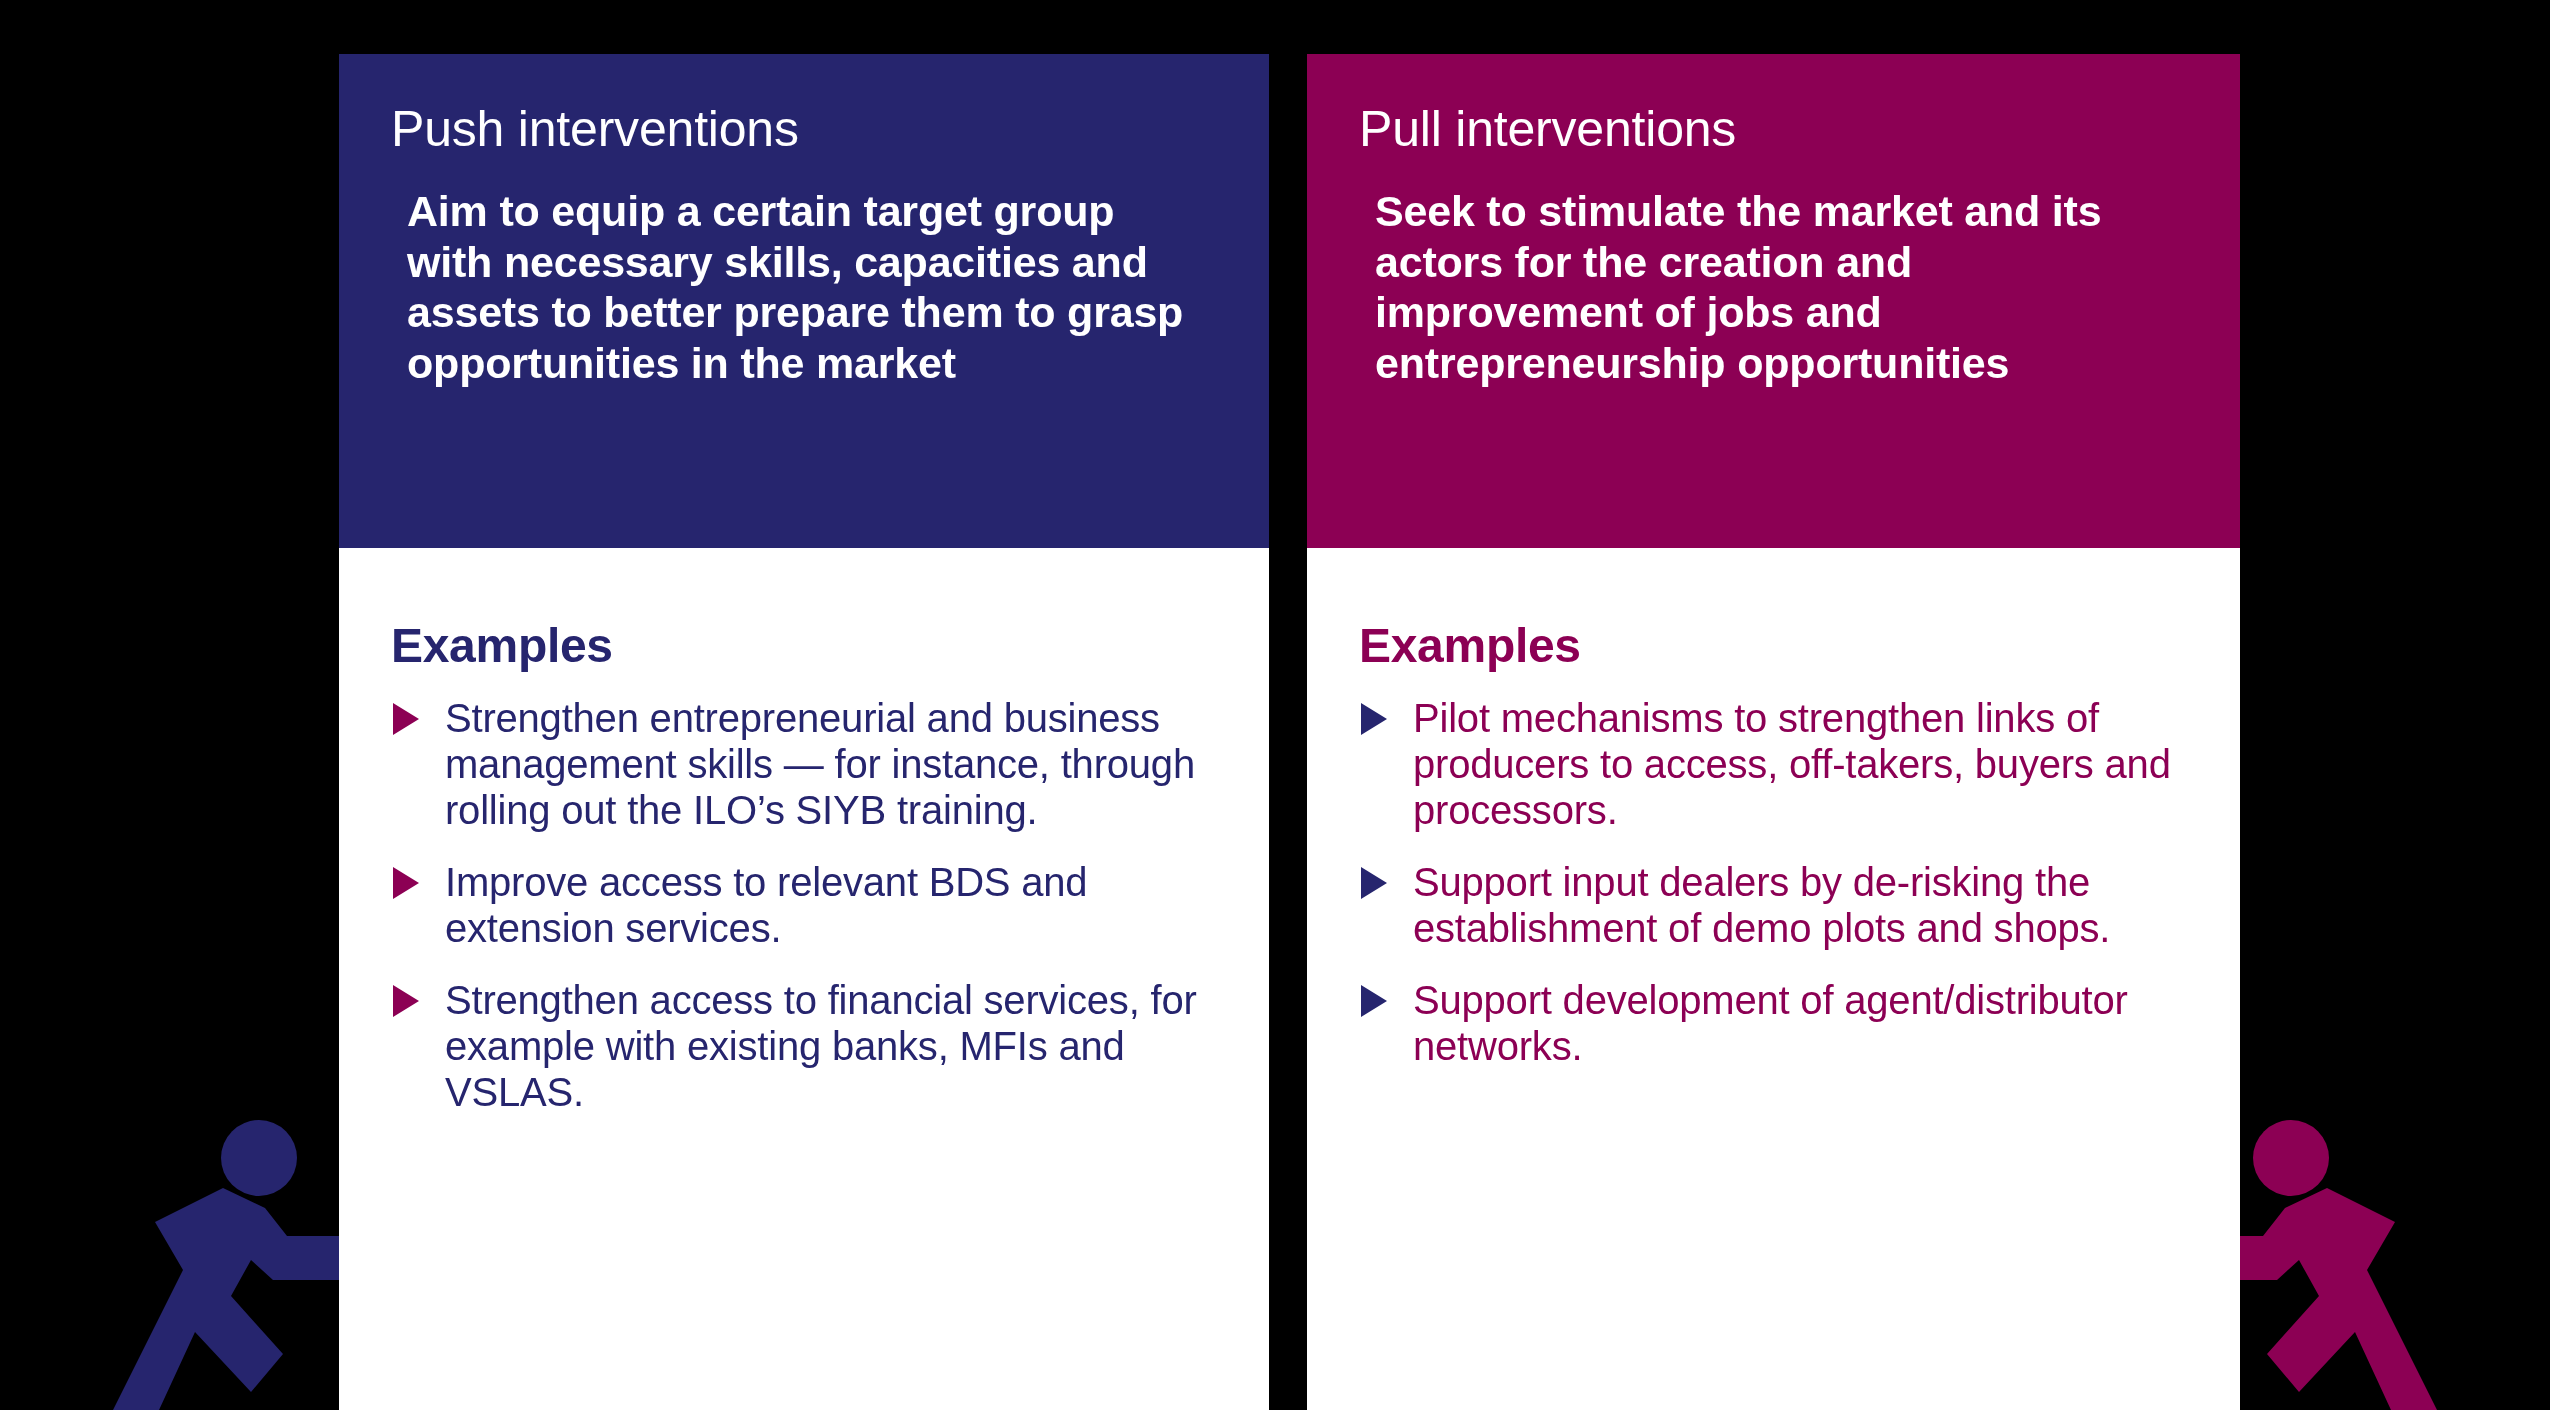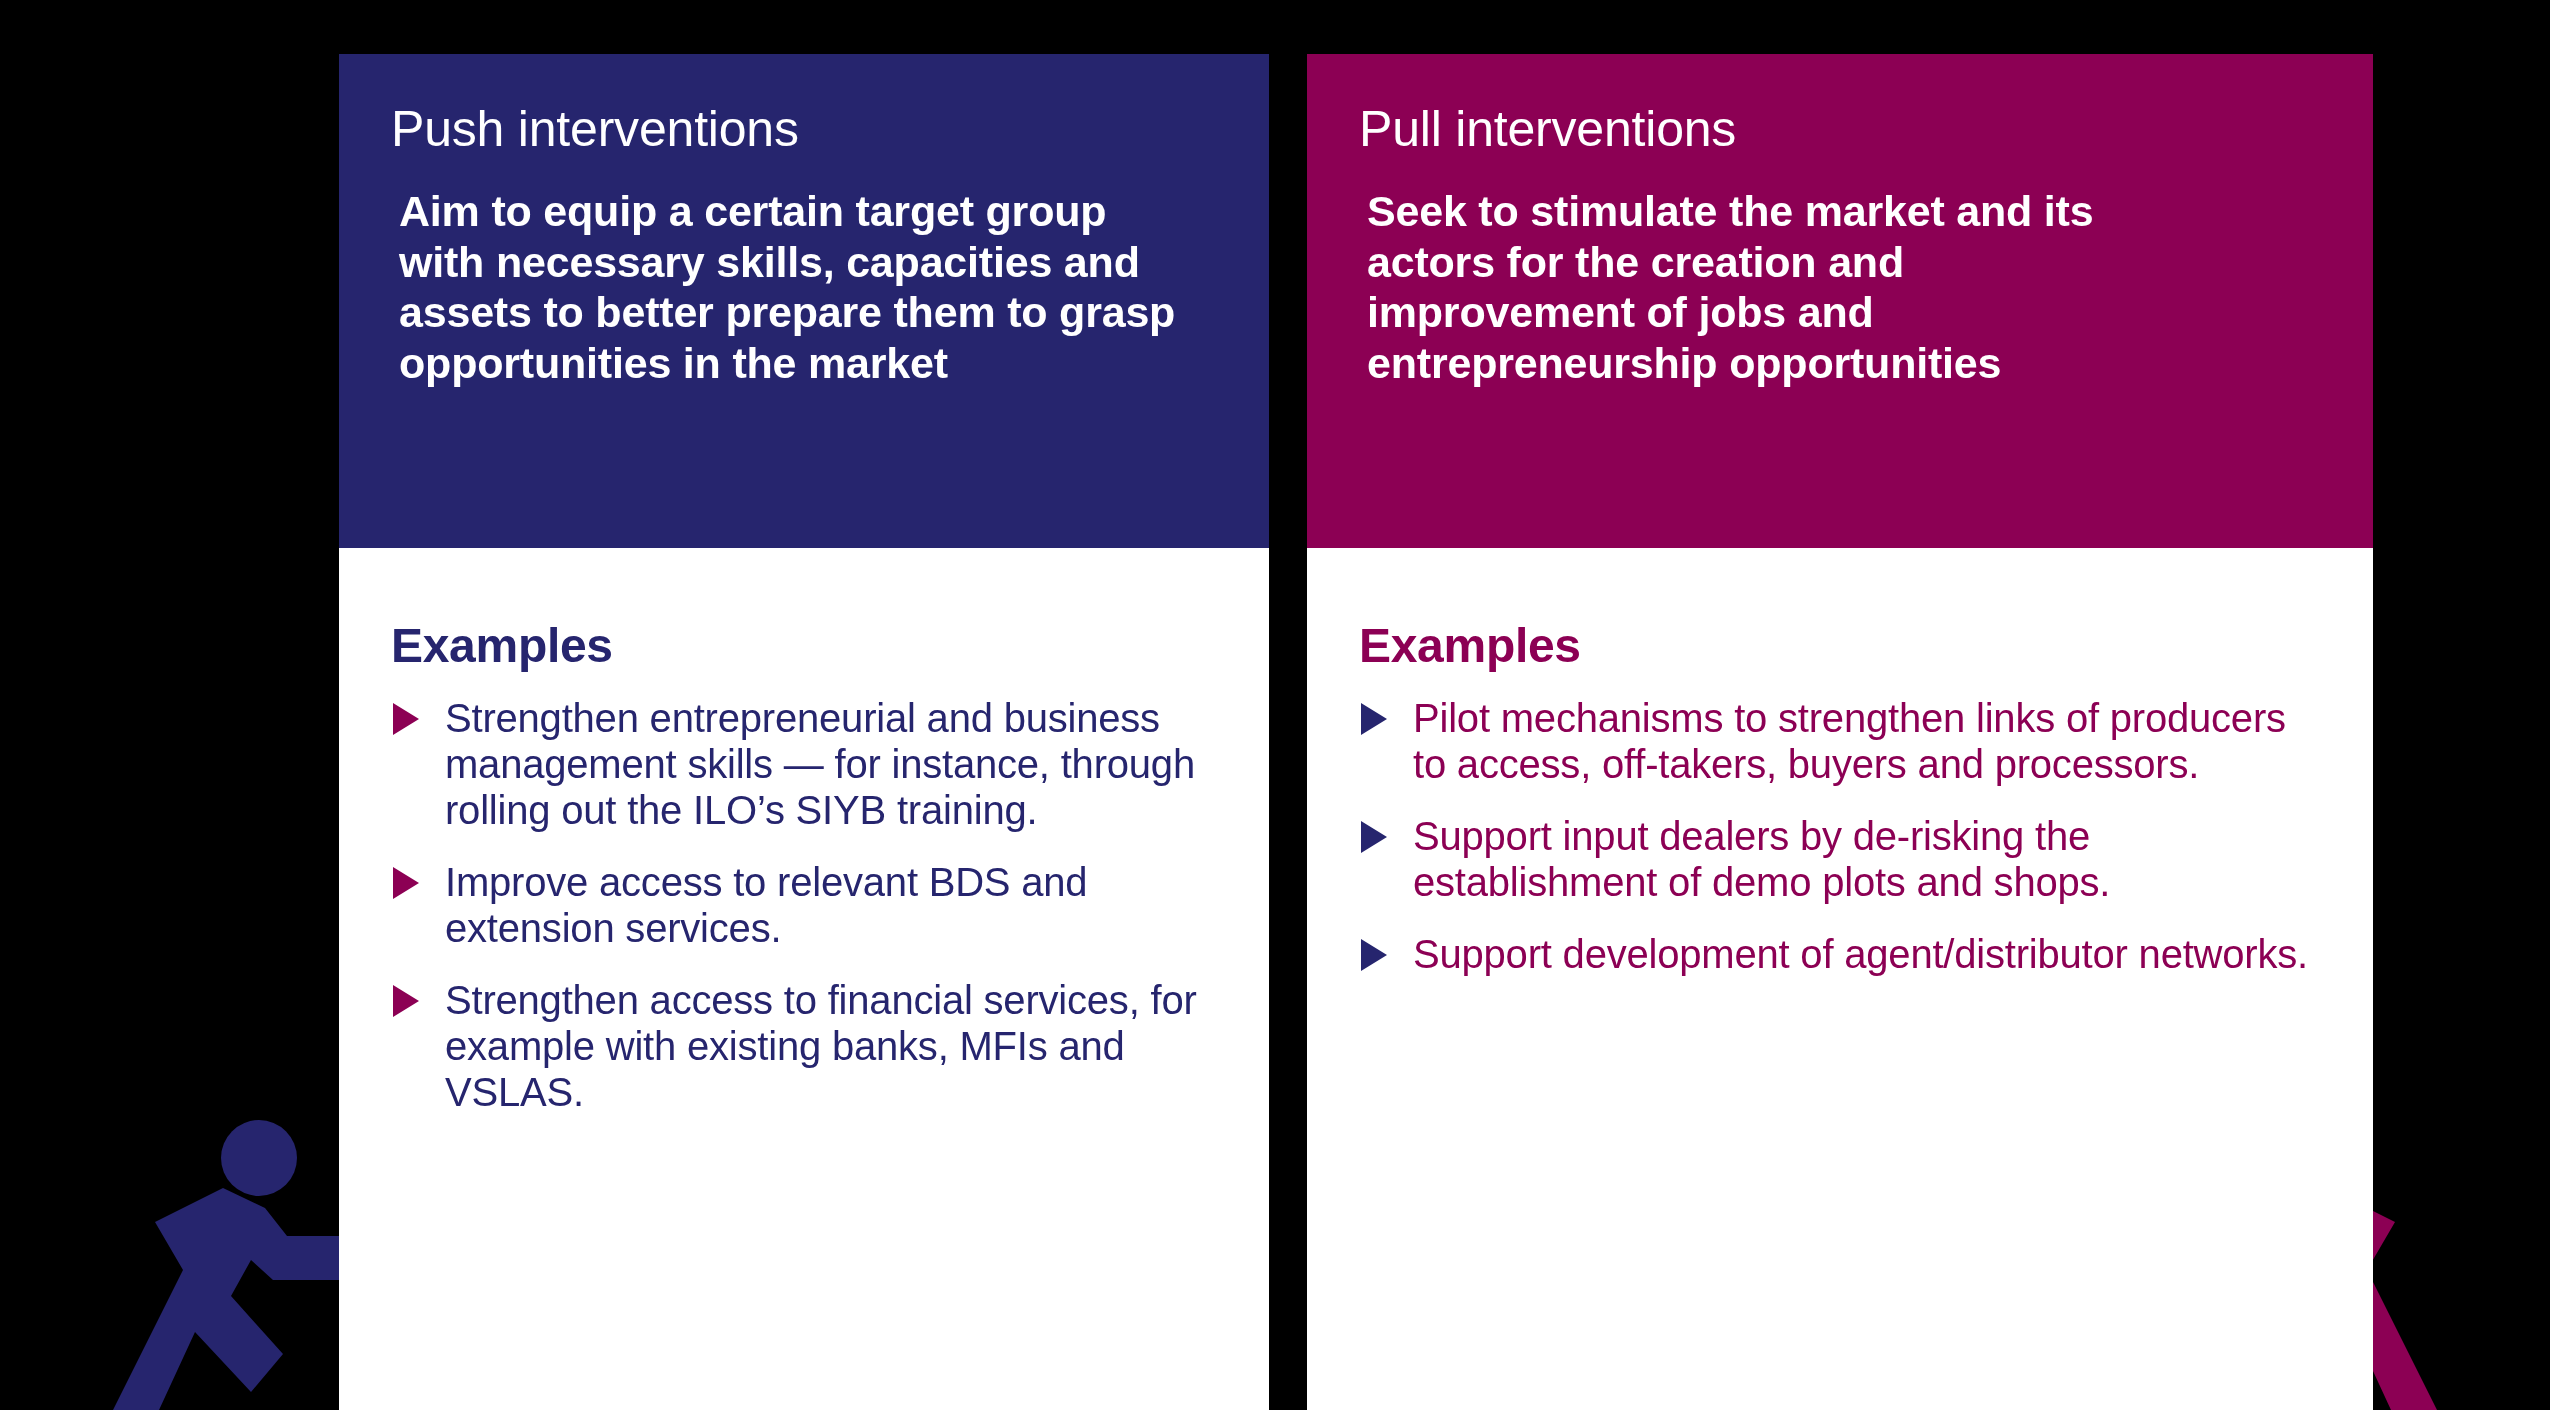--- a/index.html
+++ b/index.html
@@ -27,21 +27,21 @@
   
   .panel {
     position: absolute;
     top: 54px;
     bottom: 0;
     background: #ffffff;
     display: flex;
     flex-direction: column;
   }
   #panel-push { left: 339px;  width: 930px; }
-  #panel-pull { left: 1307px; width: 1066px; justify-content: center; }
+  #panel-pull { left: 1307px; width: 933px; justify-content: center; }
 
   .panel-header {
     height: 494px;
     box-sizing: border-box;
     padding: 48px 52px 0 52px;
     flex: 0 0 auto;
   }
   #panel-push .panel-header { background: #26256E; }
   #panel-pull .panel-header { background: #8C0054; }
 
@@ -52,21 +52,21 @@
     line-height: 1.08;
     letter-spacing: -0.2px;
     margin: 0 0 30px 0;
   }
   .panel-desc {
     color: #ffffff;
     font-size: 43px;
     font-weight: bold;
     line-height: 1.18;
     letter-spacing: -0.2px;
-    margin: 8px;
+    margin: 16px;
     max-width: 800px;
   }
   #panel-pull .panel-desc { max-width: 790px; }
 
   .panel-body {
     flex: 1 1 auto;
     box-sizing: border-box;
     padding: 52px 50px 0 52px;
     background: #ffffff;
   }

